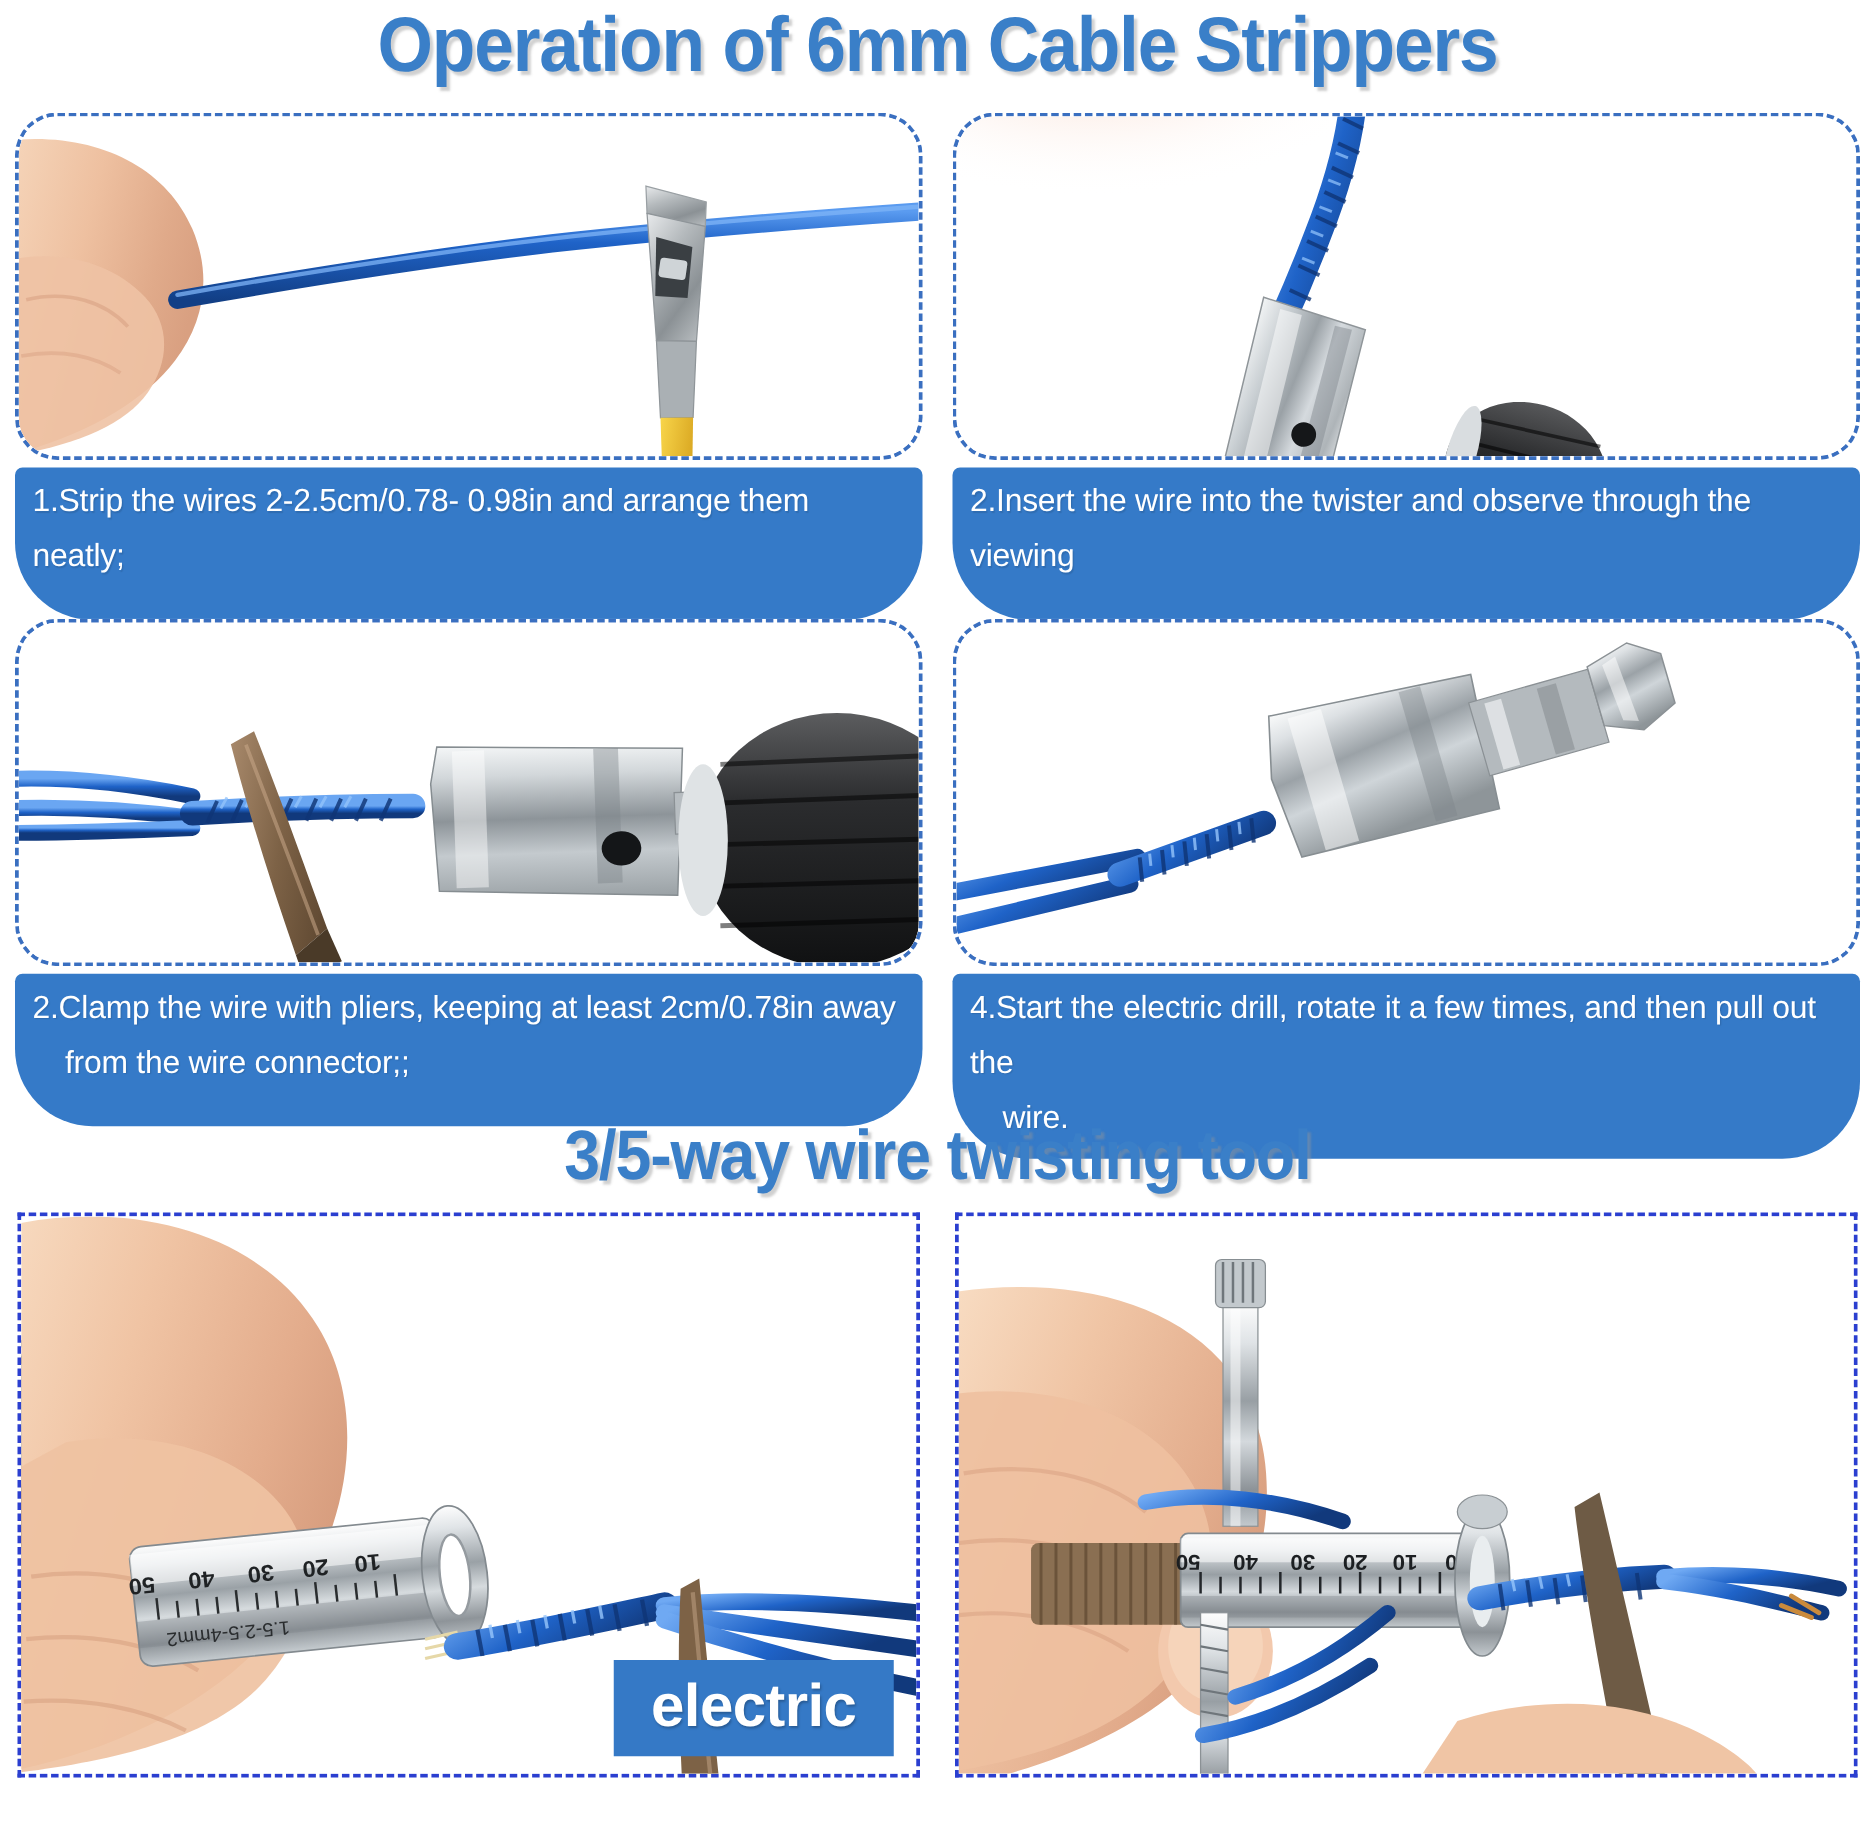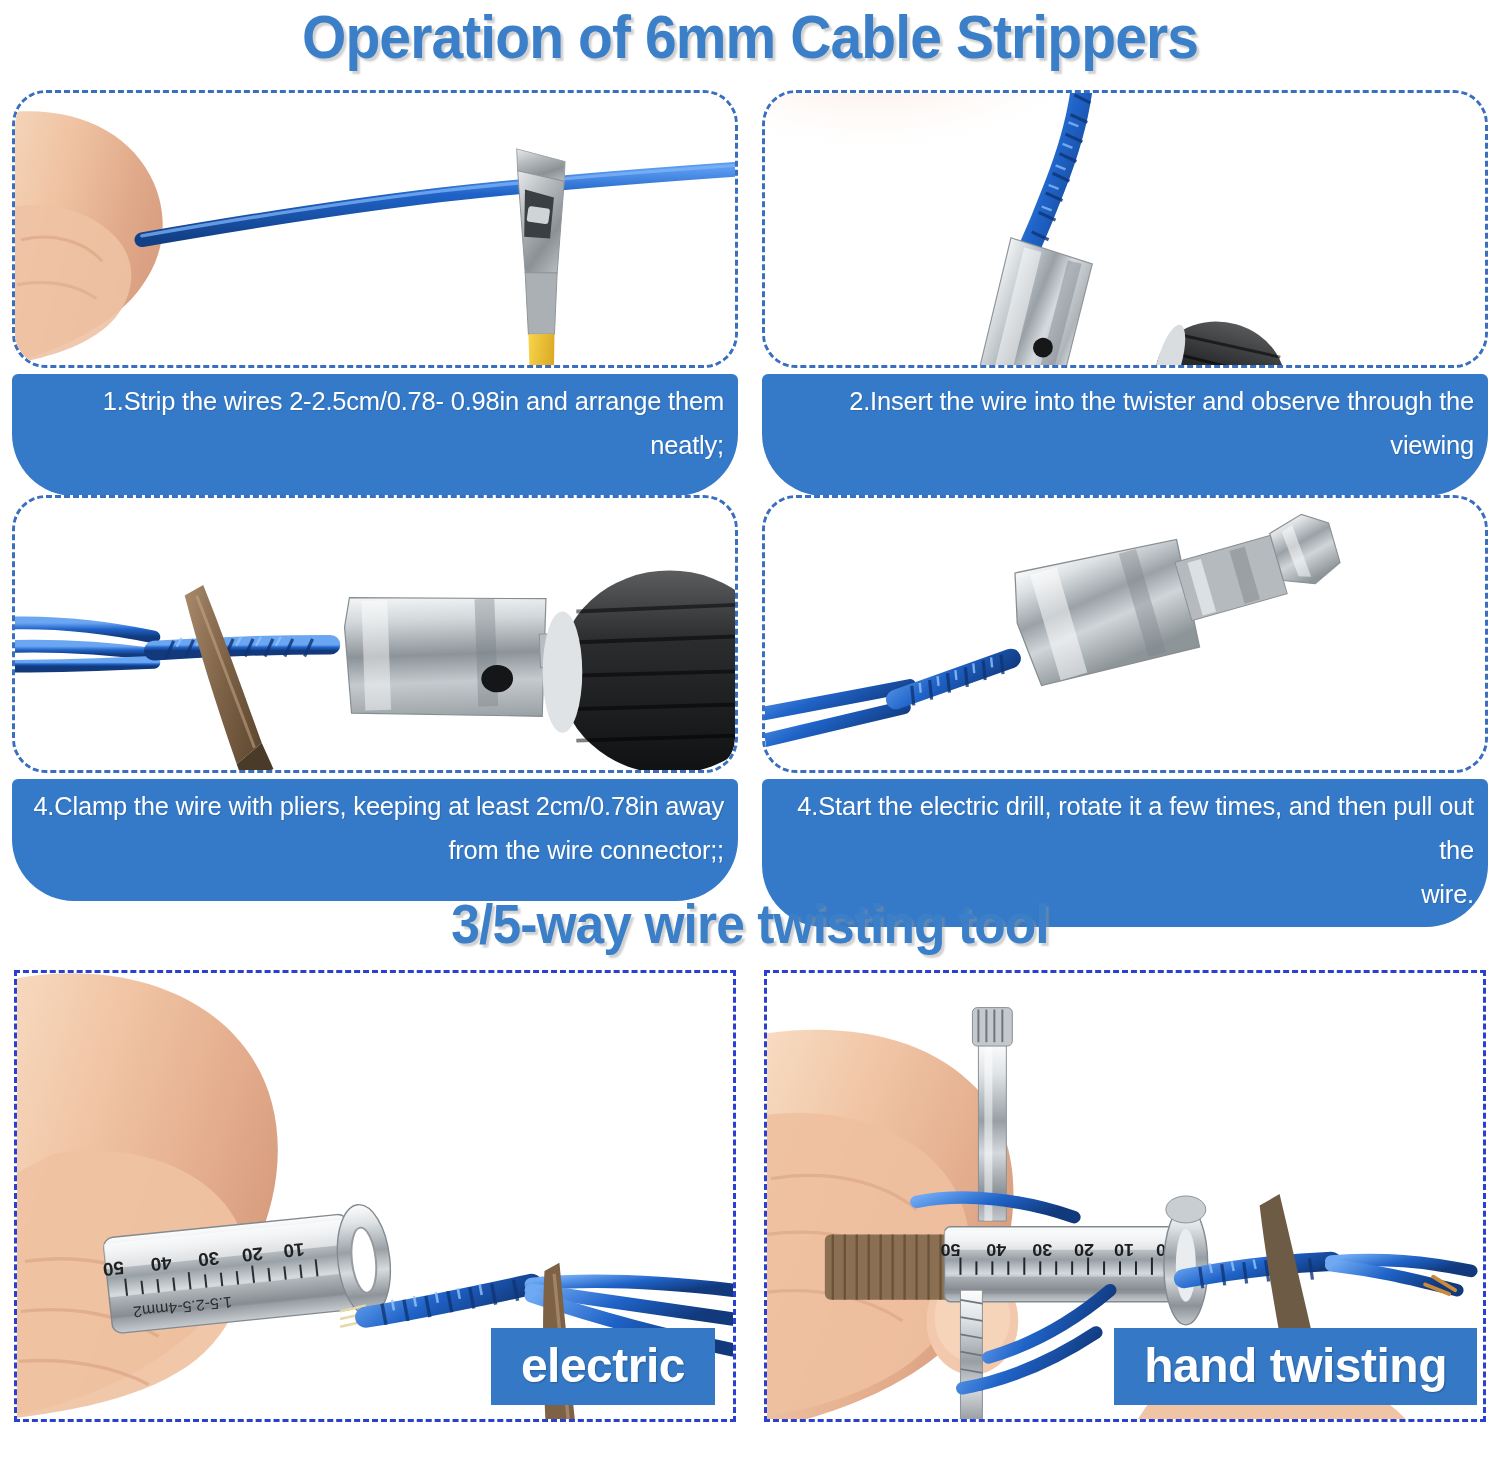--- a/index.html
+++ b/index.html
@@ -40,21 +40,20 @@
     position: relative;
     width: 1500px;
     height: 810px;
     display: grid;
     grid-template-columns: 750px 750px;
     grid-template-rows: 405px 405px;
   }
   .step-cell {
     position: relative;
     padding: 8px 12px 0 12px;
-    text-align: right;
   }
 
   .photo-frame {
     position: relative;
     width: 100%;
     height: 278px;
     border: 3px dashed #3a6fc0;
     border-radius: 34px;
     background: #ffffff;
     overflow: hidden;
@@ -338,21 +337,21 @@
                 <path d="M10,104 L230,98"></path>
               <path d="M14,138 L226,132"></path>
                 <path d="M26,170 L214,164"></path>
             </g>
             <ellipse cx="12" cy="100" rx="20" ry="62" fill="#dfe3e5"></ellipse>
           </g>
         </svg>
       </div>
     </div>
     <div class="caption">
-      <span>4.Clamp the wire with pliers, keeping at least 2cm/0.78in away</span>
+      <span>2.Clamp the wire with pliers, keeping at least 2cm/0.78in away</span>
       <span class="l2">from the wire connector;;</span>
     </div>
   </div>
 
   <div class="step-cell">
     <div class="photo-frame">
       <div class="photo">
         <svg class="art" viewBox="0 0 726 278" preserveAspectRatio="none">
           <defs>
             <linearGradient id="chrome4" x1="0" y1="0" x2="0.2" y2="1">
@@ -685,17 +684,16 @@
         </g>
 
         <g transform="translate(494,230)">
           <path d="M20,0 C36,70 54,152 72,232 L38,248 C24,168 8,84 0,12 Z" fill="#6e5b45"></path>
           <path d="M14,14 C30,86 46,162 64,236" stroke="#b09madd" stroke-width="3" fill="none" opacity="0.4"></path>
           <path d="M38,248 L72,232 L86,300 L48,312 Z" fill="#4a4034"></path>
         </g>
 
         <path d="M400,420 C460,400 530,400 586,426 C616,440 634,456 640,464 L372,464 Z" fill="#f0c5a5"></path>
       </svg>
-      <div class="badge" id="badge-hand">hand twisting</div>
     </div>
   </div>
 
 </div>
 
 </body></html>

